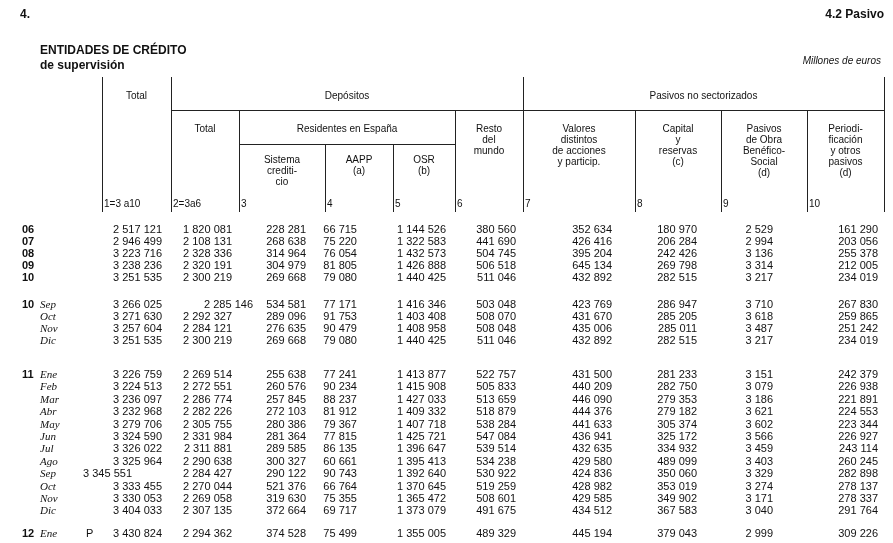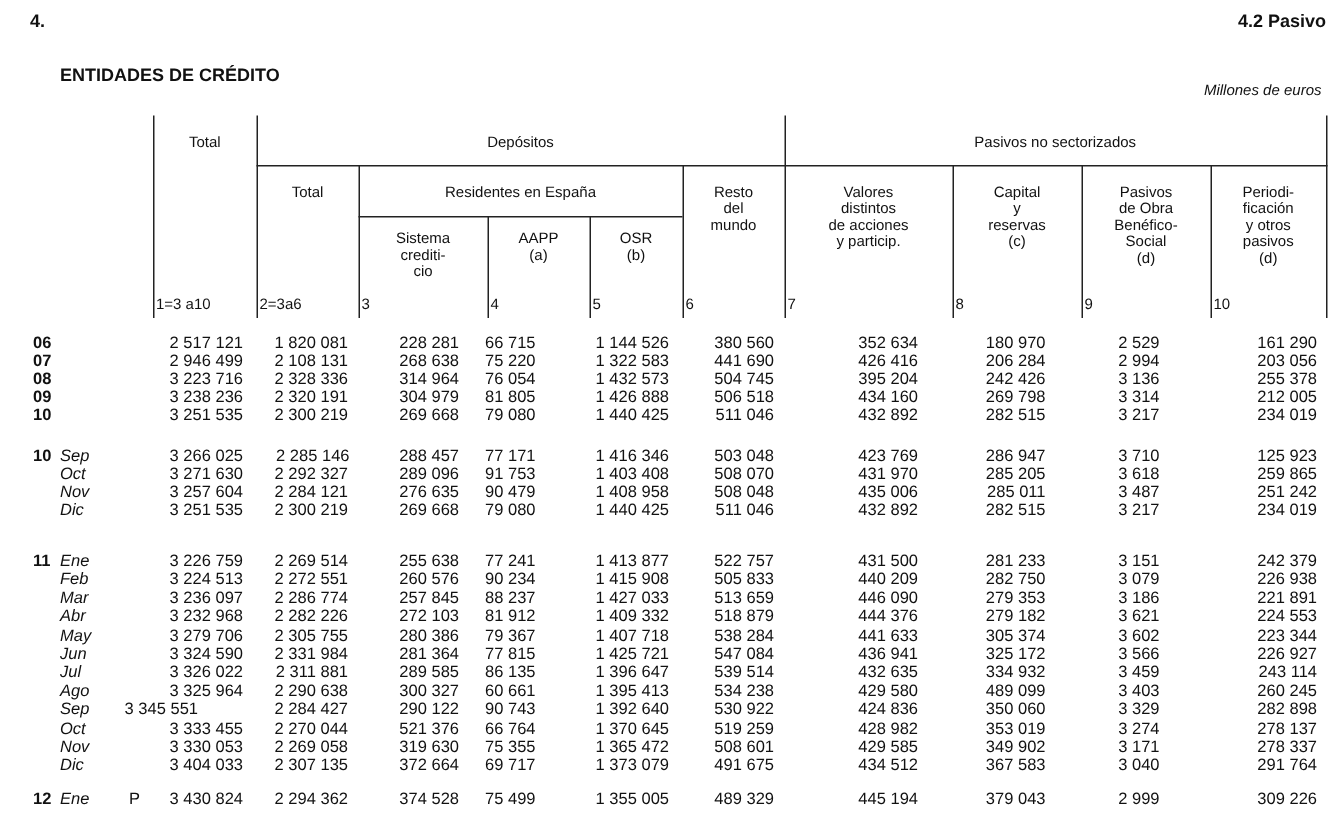--- a/index.html
+++ b/index.html
@@ -10,30 +10,31 @@
   .title-main { left:40px; top:7px; font-weight:bold; font-size:12px; line-height:15px;margin-top:36px; }
   .section-ref { right:9px; top:7px; font-weight:bold; font-size:12px; }
   .units { right:12px; top:55px; font-style:italic; font-size:10px;text-align:center; }
   .vline { position:absolute; width:1px; background:#222; }
   .hline { position:absolute; height:1px; background:#222; }
   .hdr { position:absolute; font-size:10px; text-align:center; line-height:11px; }
   .colnum { position:absolute; font-size:10px; top:198px; }
   .row { position:absolute; left:0; width:893px; height:12px; font-size:11px; line-height:12px; }
   .row span { position:absolute; white-space:nowrap; }
   .yr { left:22px; font-weight:bold; }
-  .mo { left:40px; font-style:italic; }
+  .mo { left:40px; font-style:italic;font-family:Liberation Serif, serif; }
   .flag { left:86px; }
   .num { text-align:right; }
 </style>
 </head>
 <body>
 
 <div class="abs title-num">4.</div>
 <div class="abs title-main">
   <div>ENTIDADES DE CRÉDITO</div>
+  <div>de supervisión</div>
 </div>
 <div class="abs section-ref">4.2   Pasivo</div>
 <div class="abs units">Millones de euros</div>
 
 <div>
   <div class="vline" style="left:102px;top:77px;height:135px"></div>
   <div class="vline" style="left:171px;top:77px;height:135px"></div>
   <div class="vline" style="left:523px;top:77px;height:135px"></div>
   <div class="vline" style="left:884px;top:77px;height:135px"></div>
   <div class="hline" style="left:171px;top:110px;width:714px"></div>
@@ -158,21 +159,21 @@
     <div class="row" style="top: 259px;">
       <span class="yr">09</span>
       <span class="mo" style="left:40px"></span>
       <span class="flag"></span>
       <span class="num" style="right:731px">3 238 236</span>
       <span class="num" style="right:661px">2 320 191</span>
       <span class="num" style="right:587px">304 979</span>
       <span class="num" style="right:536px">81 805</span>
       <span class="num" style="right:447px">1 426 888</span>
       <span class="num" style="right:377px">506 518</span>
-      <span class="num" style="right:281px">434 160</span>
+      <span class="num" style="right:281px">645 134</span>
       <span class="num" style="right:196px">269 798</span>
       <span class="num" style="right:120px">3 314</span>
       <span class="num" style="right:15px">212 005</span>
     </div>
     <div class="row" style="top: 271px;">
       <span class="yr">10</span>
       <span class="mo" style="left:40px"></span>
       <span class="flag"></span>
       <span class="num" style="right:731px">3 251 535</span>
       <span class="num" style="right:661px">2 300 219</span>
@@ -183,41 +184,41 @@
       <span class="num" style="right:281px">432 892</span>
       <span class="num" style="right:196px">282 515</span>
       <span class="num" style="right:120px">3 217</span>
       <span class="num" style="right:15px">234 019</span>
     </div>
     <div class="row" style="top: 298px;">
       <span class="yr">10</span>
       <span class="mo" style="left:40px">Sep</span>
       <span class="flag"></span>
       <span class="num" style="right:731px">3 266 025</span>
-      <span class="num" style="right:660px">2 285 146</span>
-      <span class="num" style="right:587px">288 457</span>
+      <span class="num" style="right:640px">2 285 146</span>
+      <span class="num" style="right:587px">534 581</span>
       <span class="num" style="right:536px">77 171</span>
       <span class="num" style="right:447px">1 416 346</span>
       <span class="num" style="right:377px">503 048</span>
       <span class="num" style="right:281px">423 769</span>
       <span class="num" style="right:196px">286 947</span>
       <span class="num" style="right:120px">3 710</span>
-      <span class="num" style="right:15px">125 923</span>
+      <span class="num" style="right:15px">267 830</span>
     </div>
     <div class="row" style="top: 310px;">
       <span class="yr"></span>
       <span class="mo" style="left:40px">Oct</span>
       <span class="flag"></span>
       <span class="num" style="right:731px">3 271 630</span>
       <span class="num" style="right:661px">2 292 327</span>
       <span class="num" style="right:587px">289 096</span>
       <span class="num" style="right:536px">91 753</span>
       <span class="num" style="right:447px">1 403 408</span>
       <span class="num" style="right:377px">508 070</span>
-      <span class="num" style="right:281px">431 970</span>
+      <span class="num" style="right:281px">431 670</span>
       <span class="num" style="right:196px">285 205</span>
       <span class="num" style="right:120px">3 618</span>
       <span class="num" style="right:15px">259 865</span>
     </div>
     <div class="row" style="top: 322px;">
       <span class="yr"></span>
       <span class="mo" style="left:40px">Nov</span>
       <span class="flag"></span>
       <span class="num" style="right:731px">3 257 604</span>
       <span class="num" style="right:661px">2 284 121</span>

